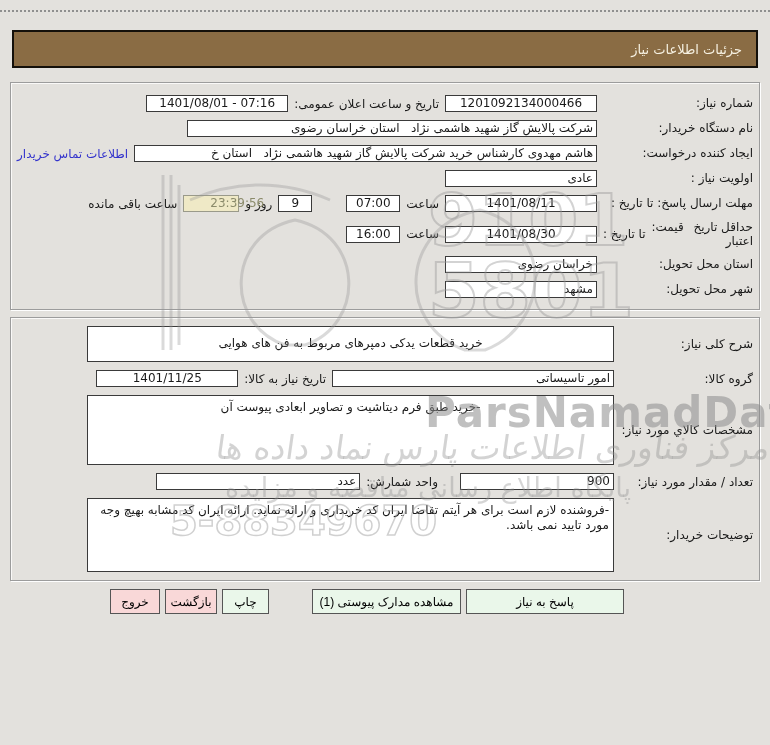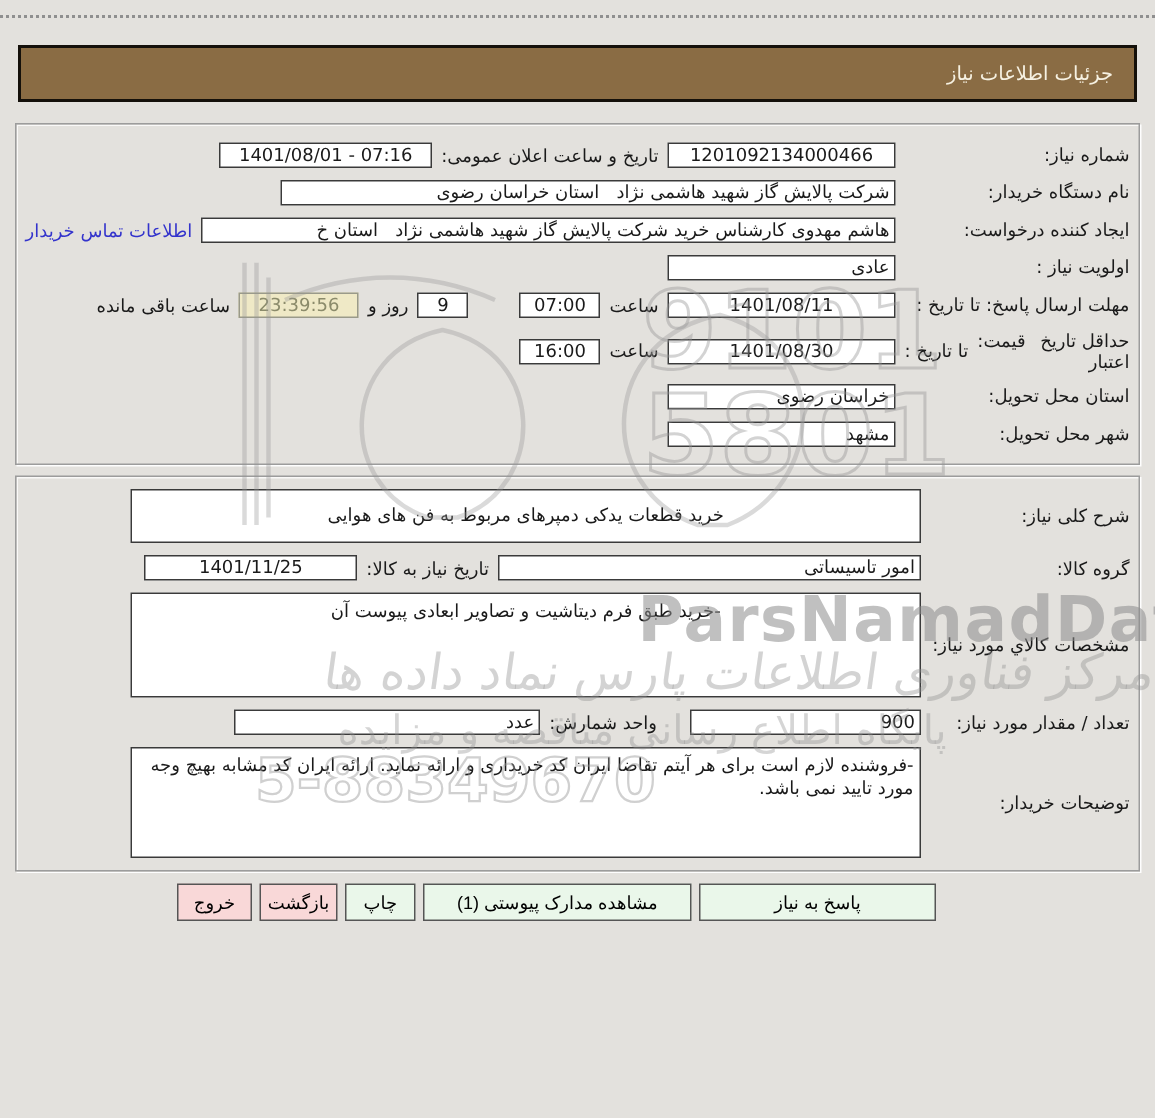--- a/index.html
+++ b/index.html
@@ -51,21 +51,21 @@
   .ta {
     background:#fff;
     border:1px solid #3a3a3a;
     padding:4px 4px;
     overflow:hidden;
     line-height:15px;
   }
   .ltr { direction:ltr; }
   .ctr { text-align:center; }
   .w152{width:152px;} .w142{width:142px;} .w410{width:410px;} .w492{width:492px;}
-  .w54{width:54px;} .w34{width:34px;} .w74{width:80px;} .w254{width:282px;}
+  .w54{width:54px;} .w34{width:34px;} .w74{width:56px;padding-left:26px;} .w254{width:282px;}
   .w154{width:154px;} .w204{width:204px;} .w527{width:527px;}
   .h36{height:36px; padding-top:9px;} .h70{height:70px;} .h74{height:74px;}
   .gap-lg { margin-right:28px; }
   .gap-sm { margin-right:16px; }
   .link { color:#3333cc; cursor:pointer; white-space:nowrap; }
   .countdown {
     background:#efe9c6;
     border:1px solid #9a9a8a;
     color:#8b8b6b;
     height:17px; line-height:15px;
@@ -77,21 +77,21 @@
   .btn-row { display:flex; align-items:center; gap:5px; margin-top:8px; padding-right:146px; }
   .btn {
     border:1px solid #555;
     height:25px;
     display:flex; align-items:center; justify-content:center;
     font-size:12px;
     cursor:pointer;
   }
   .btn-green { background:#eaf7ea; }
   .btn-pink  { background:#f9d8d8; }
-  .bw-respond{width:158px;} .bw-docs{width:179px;} .bw-print{width:47px;}
+  .bw-respond{width:158px;} .bw-docs{width:149px;margin-left:38px;} .bw-print{width:47px;}
   .bw-back{width:52px;} .bw-exit{width:50px;}
 
   
   .wm { position:absolute; pointer-events:none; z-index:40; }
   .wm-brand {
     top:388px; left:425px;
     font-size:42px; font-weight:bold;
     color:rgba(140,140,140,.55);
     letter-spacing:1px;
     direction:ltr;

